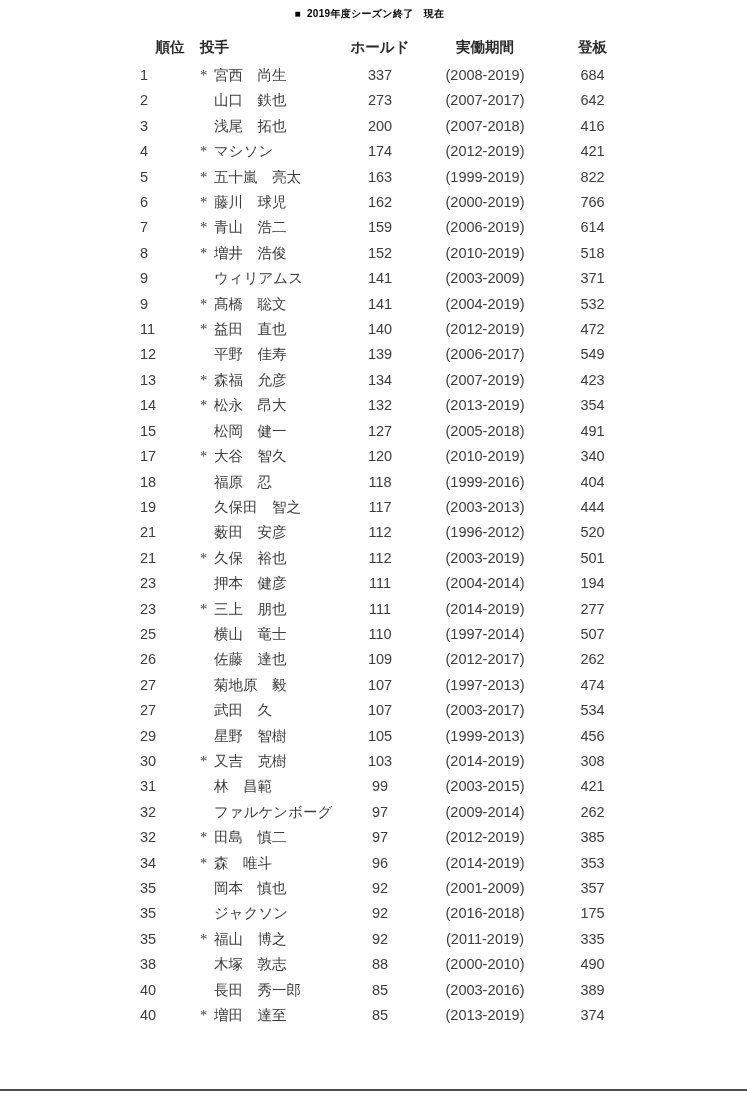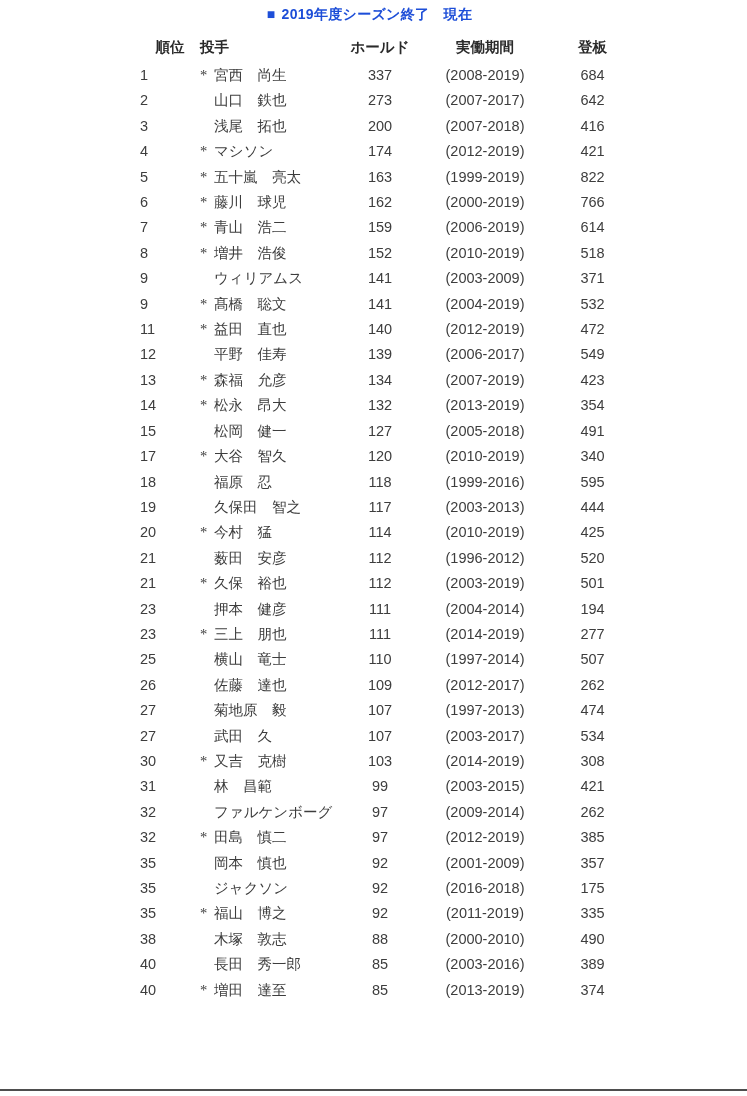--- a/index.html
+++ b/index.html
@@ -8,24 +8,24 @@
     height: 1096px;
     overflow: hidden;
     position: relative;
     background: #ffffff;
     font-family: "Liberation Sans", "DejaVu Sans", sans-serif;
     color: #3d3d3d;
   }
   .page-title {
     margin: 5px 8px 0 0;
     text-align: center;
-    font-size: 14px;
+    font-size: 10px;
     line-height: 18px;
     font-weight: bold;
-    color: #1d4ed8;
+    color: #000000;
     letter-spacing: 0.3px;
   }
   .title-bullet { margin-right: 6px; }
   table.holds-table {
     border-collapse: collapse;
     table-layout: fixed;
     width: 490px;
     margin: 12px 0 0 140px;
     font-size: 14.5px;
   }
@@ -198,37 +198,30 @@
         <td class="c-pitcher"><span class="mark">*</span><span>大谷　智久</span></td>
         <td class="c-num">120</td>
         <td class="c-num">(2010-2019)</td>
         <td class="c-num">340</td>
       </tr>
       <tr>
         <td class="c-rank">18</td>
         <td class="c-pitcher"><span class="mark"></span><span>福原　忍</span></td>
         <td class="c-num">118</td>
         <td class="c-num">(1999-2016)</td>
-        <td class="c-num">595</td>
+        <td class="c-num">404</td>
       </tr>
       <tr>
         <td class="c-rank">19</td>
         <td class="c-pitcher"><span class="mark"></span><span>久保田　智之</span></td>
         <td class="c-num">117</td>
         <td class="c-num">(2003-2013)</td>
         <td class="c-num">444</td>
       </tr>
       <tr>
-        <td class="c-rank">20</td>
-        <td class="c-pitcher"><span class="mark">*</span><span>今村　猛</span></td>
-        <td class="c-num">114</td>
-        <td class="c-num">(2010-2019)</td>
-        <td class="c-num">425</td>
-      </tr>
-      <tr>
         <td class="c-rank">21</td>
         <td class="c-pitcher"><span class="mark"></span><span>薮田　安彦</span></td>
         <td class="c-num">112</td>
         <td class="c-num">(1996-2012)</td>
         <td class="c-num">520</td>
       </tr>
       <tr>
         <td class="c-rank">21</td>
         <td class="c-pitcher"><span class="mark">*</span><span>久保　裕也</span></td>
         <td class="c-num">112</td>
@@ -271,20 +264,27 @@
         <td class="c-num">474</td>
       </tr>
       <tr>
         <td class="c-rank">27</td>
         <td class="c-pitcher"><span class="mark"></span><span>武田　久</span></td>
         <td class="c-num">107</td>
         <td class="c-num">(2003-2017)</td>
         <td class="c-num">534</td>
       </tr>
       <tr>
+        <td class="c-rank">29</td>
+        <td class="c-pitcher"><span class="mark"></span><span>星野　智樹</span></td>
+        <td class="c-num">105</td>
+        <td class="c-num">(1999-2013)</td>
+        <td class="c-num">456</td>
+      </tr>
+      <tr>
         <td class="c-rank">30</td>
         <td class="c-pitcher"><span class="mark">*</span><span>又吉　克樹</span></td>
         <td class="c-num">103</td>
         <td class="c-num">(2014-2019)</td>
         <td class="c-num">308</td>
       </tr>
       <tr>
         <td class="c-rank">31</td>
         <td class="c-pitcher"><span class="mark"></span><span>林　昌範</span></td>
         <td class="c-num">99</td>
@@ -299,20 +299,27 @@
         <td class="c-num">262</td>
       </tr>
       <tr>
         <td class="c-rank">32</td>
         <td class="c-pitcher"><span class="mark">*</span><span>田島　慎二</span></td>
         <td class="c-num">97</td>
         <td class="c-num">(2012-2019)</td>
         <td class="c-num">385</td>
       </tr>
       <tr>
+        <td class="c-rank">34</td>
+        <td class="c-pitcher"><span class="mark">*</span><span>森　唯斗</span></td>
+        <td class="c-num">96</td>
+        <td class="c-num">(2014-2019)</td>
+        <td class="c-num">353</td>
+      </tr>
+      <tr>
         <td class="c-rank">35</td>
         <td class="c-pitcher"><span class="mark"></span><span>岡本　慎也</span></td>
         <td class="c-num">92</td>
         <td class="c-num">(2001-2009)</td>
         <td class="c-num">357</td>
       </tr>
       <tr>
         <td class="c-rank">35</td>
         <td class="c-pitcher"><span class="mark"></span><span>ジャクソン</span></td>
         <td class="c-num">92</td>

